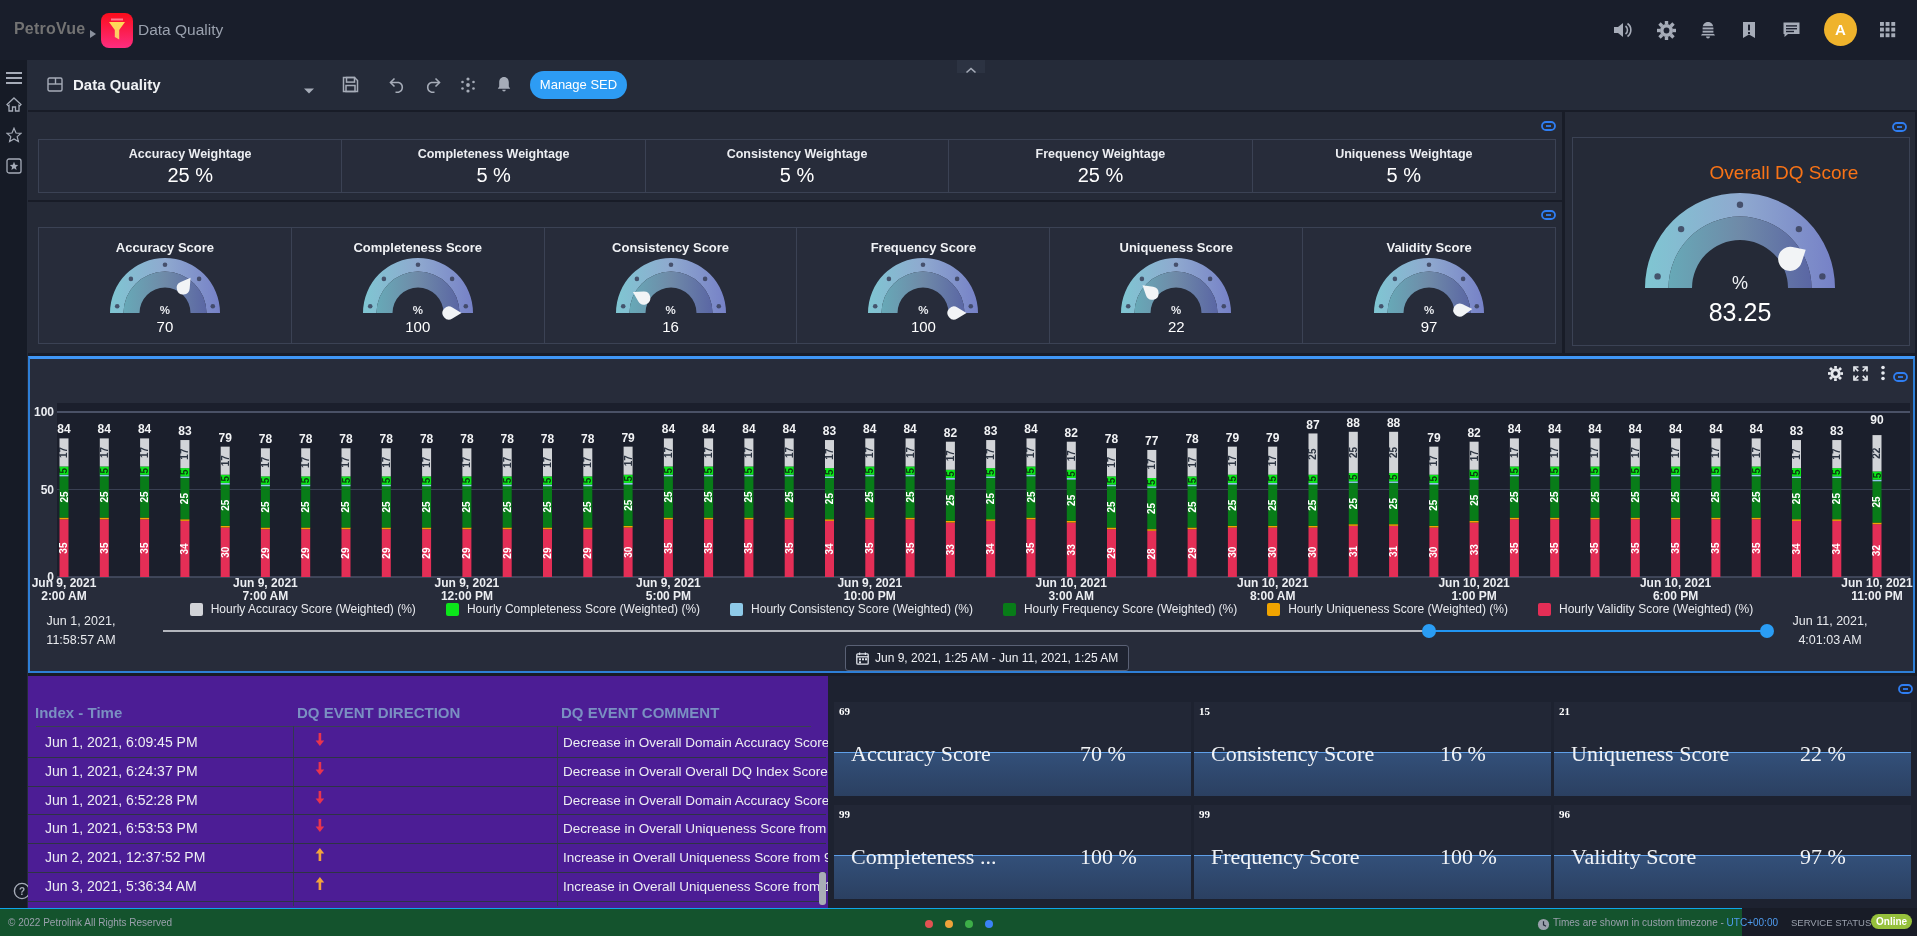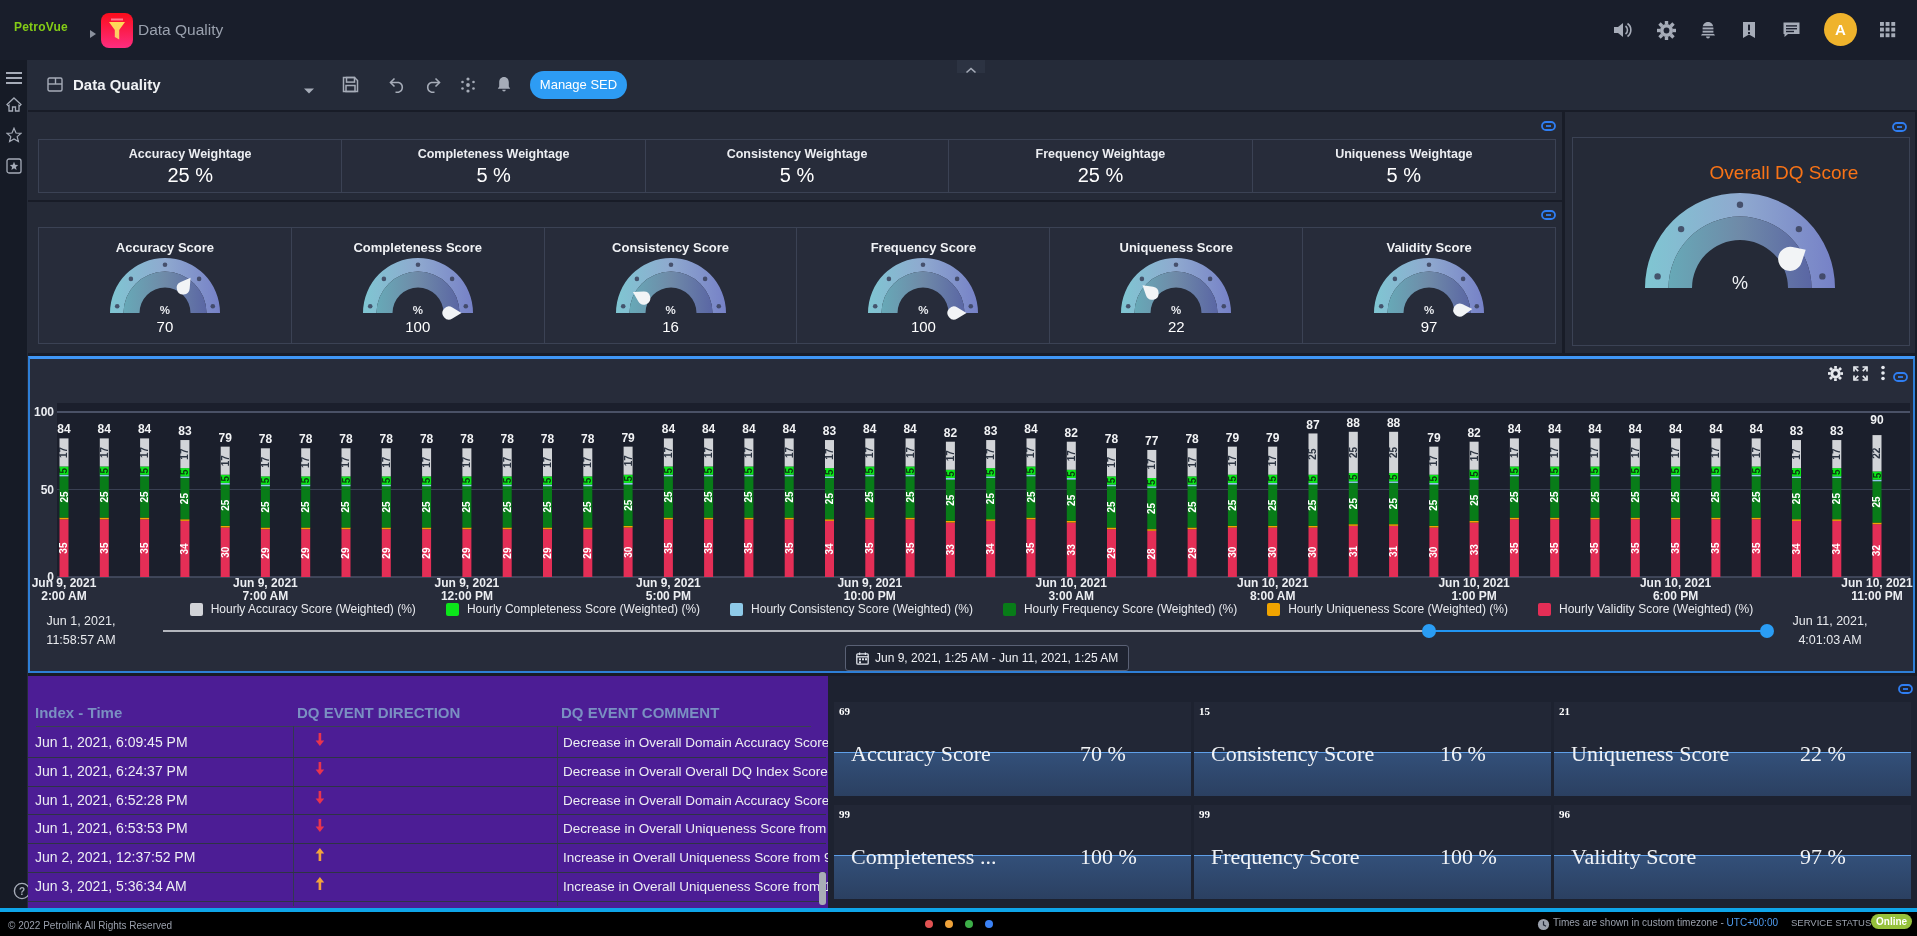--- a/index.html
+++ b/index.html
@@ -1,18 +1,18 @@
 <!DOCTYPE html>
 <html><head><meta charset="utf-8"><title>PetroVue - Data Quality</title>
 <style>
 * { margin:0; padding:0; box-sizing:border-box; }
 html,body { width:1917px; height:936px; overflow:hidden; background:#181c27; font-family:"Liberation Sans",sans-serif; }
 .abs { position:absolute; }
 #navbar { position:absolute; left:0; top:0; width:1917px; height:60px; background:#191e2b; }
-.brand { position:absolute; left:14px; top:20px; font-size:12px; font-weight:bold; color:#84cc16; letter-spacing:0.2px;}
+.brand { position:absolute; left:14px; top:20px; font-size:16px; font-weight:bold; color:#737373; letter-spacing:0.2px;}
 .crumb { position:absolute; left:138px; top:21px; font-size:15.5px; color:#9aa1ae; }
 #nav-arr { position:absolute; left:89px; top:25px; }
 #appicon { position:absolute; left:101px; top:13px; }
 .nico { position:absolute; top:21px; }
 #avatar { position:absolute; left:1824px; top:13px; width:33px; height:33px; border-radius:50%; background:#efb32c; color:#fff; font-weight:bold; font-size:15px; text-align:center; line-height:33px; }
 #sidebar { position:absolute; left:0; top:60px; width:28px; height:876px; background:#161b26; border-right:1px solid #252b38; }
 .sico { position:absolute; left:6px; }
 #toolbar { position:absolute; left:28px; top:60px; width:1889px; height:50px; background:#252b39; }
 .tbtxt { position:absolute; left:73px; top:76px; font-size:15px; font-weight:bold; color:#f0f2f5; }
 .tbico { position:absolute; }
@@ -53,36 +53,36 @@
 #sline-b { position:absolute; left:1399px; top:271px; width:338px; height:2px; background:#2196f3; }
 .shandle { position:absolute; top:265px; width:14px; height:14px; border-radius:50%; background:#2a9df4; }
 #chip { position:absolute; left:815px; top:286px; height:26px; background:#1e2330; border:1px solid #5a6175; border-radius:3px; font-size:12px; color:#eef0f4; line-height:24px; padding:0 10px; display:flex; align-items:center; gap:6px; }
 
 #tpanel { position:absolute; left:28px; top:676px; width:852px; height:232px; background:#4c1d95; overflow:hidden; }
 .thead { position:absolute; top:28px; font-size:15px; font-weight:bold; color:#7a90c2; }
 #tsep-h { position:absolute; left:8px; top:50px; width:775px; height:1px; background:#3a4152; }
 .tcol-sep { position:absolute; top:50px; width:1px; height:180px; background:#323950; }
 #trows { position:absolute; left:0; top:53px; width:798px; }
 .trow { position:relative; height:28.8px; border-bottom:1px solid #2e3444; }
-.tc1 { position:absolute; left:7px; top:5px; font-size:14px; color:#eceef2; }
+.tc1 { position:absolute; left:17px; top:5px; font-size:14px; color:#eceef2; }
 .tc2 { position:absolute; left:286px; top:3px; font-size:16px; font-weight:bold; }
 .tc3 { position:absolute; left:535px; top:6px; font-size:13.5px; color:#eceef2; white-space:nowrap; }
 #tscroll { position:absolute; left:791px; top:196px; width:7px; height:33px; border-radius:3px; background:#a9adb6; }
 
 #bpanel { position:absolute; left:828px; top:676px; width:1089px; height:232px; background:#1d2230; }
 #btiles { position:absolute; left:6px; top:26px; width:1077px; height:197px; display:grid; grid-template-columns:1fr 1fr 1fr; grid-template-rows:1fr 1fr; gap:9px 3px; }
 .tile { position:relative; background:#222736; overflow:hidden;font-family:Liberation Serif, serif; }
 .tband { position:absolute; left:0; top:53%; width:100%; height:47%; background:linear-gradient(#33507a,#2b4061); }
 .tline { position:absolute; left:0; top:53%; width:100%; height:1px; background:#5f9fe8; }
 .tmax { position:absolute; left:5px; top:3px; font-size:11px; font-weight:bold; color:#fff; }
 .tmin { position:absolute; left:5px; bottom:3px; font-size:11px; font-weight:bold; color:#fff; }
 .tlab { position:absolute; left:17px; top:53%; margin-top:-11px; font-size:22px; color:#f2f4f7; }
 .tval { position:absolute; left:246px; top:53%; margin-top:-11px; font-size:22px; color:#f2f4f7; }
 
-#footer { position:absolute; left:0; top:908px; width:1917px; height:28px; background:#000000; border-top:4px solid #0ea5e9; }
+#footer { position:absolute; left:0; top:908px; width:1742px; height:28px; background:#14532d; border-top:1px solid #0ea5e9; }
 #fleft { position:absolute; left:8px; top:8px; font-size:10px; color:#9aa0ac; }
 .fdot { position:absolute; top:920px; width:8px; height:8px; border-radius:50%; }
 #fright { position:absolute; left:0; top:917px; font-size:10px; color:#9aa0ac; white-space:nowrap; width:1917px; height:16px; }
 #fright svg { vertical-align:-2px; }
 .fr { position:absolute; }
 #online { background:#96c13c; color:#fff; font-weight:bold; font-size:10px; padding:2px 5px; border-radius:8px; }
 .utc { color:#4f9cf0; }
 </style></head>
 <body>
 <div id="navbar">
@@ -453,20 +453,21 @@
 <circle cx="187.4" cy="85.4" r="3.2" fill="#39415a" opacity="0.85"></circle>
         <circle cx="163.9" cy="38.1" r="3.2" fill="#39415a" opacity="0.85"></circle>
         <circle cx="105.0" cy="13.8" r="3.2" fill="#39415a" opacity="0.85"></circle>
         <circle cx="46.1" cy="38.1" r="3.2" fill="#39415a" opacity="0.85"></circle>
         <circle cx="22.6" cy="85.4" r="3.2" fill="#39415a" opacity="0.85"></circle>
 <g transform="translate(155.15,67.87) rotate(59.85)">
           <path d="M 0 -18.00 L -8.94 -8.00 A 12 12 0 1 0 8.94 -8.00 Z" fill="#f2f4f6"></path>
         </g>
 </svg></div>
   <div id="opct">%</div>
+  <div id="oval">83.25</div>
 </div>
 <div id="chart">
   <div class="abs" style="right:70px; top:7px;"><svg width="15" height="15" viewBox="0 0 15 15">
         <circle cx="7.5" cy="7.5" r="5.1" fill="#e6e9ee"></circle>
         <circle cx="7.5" cy="7.5" r="2.2" fill="#1c2130"></circle>
         <rect x="6.2" y="-0.3" width="2.7" height="3.0" fill="#e6e9ee" transform="rotate(0 7.5 7.5)"></rect>
         <rect x="6.2" y="-0.3" width="2.7" height="3.0" fill="#e6e9ee" transform="rotate(45 7.5 7.5)"></rect>
         <rect x="6.2" y="-0.3" width="2.7" height="3.0" fill="#e6e9ee" transform="rotate(90 7.5 7.5)"></rect>
         <rect x="6.2" y="-0.3" width="2.7" height="3.0" fill="#e6e9ee" transform="rotate(135 7.5 7.5)"></rect>
         <rect x="6.2" y="-0.3" width="2.7" height="3.0" fill="#e6e9ee" transform="rotate(180 7.5 7.5)"></rect>

